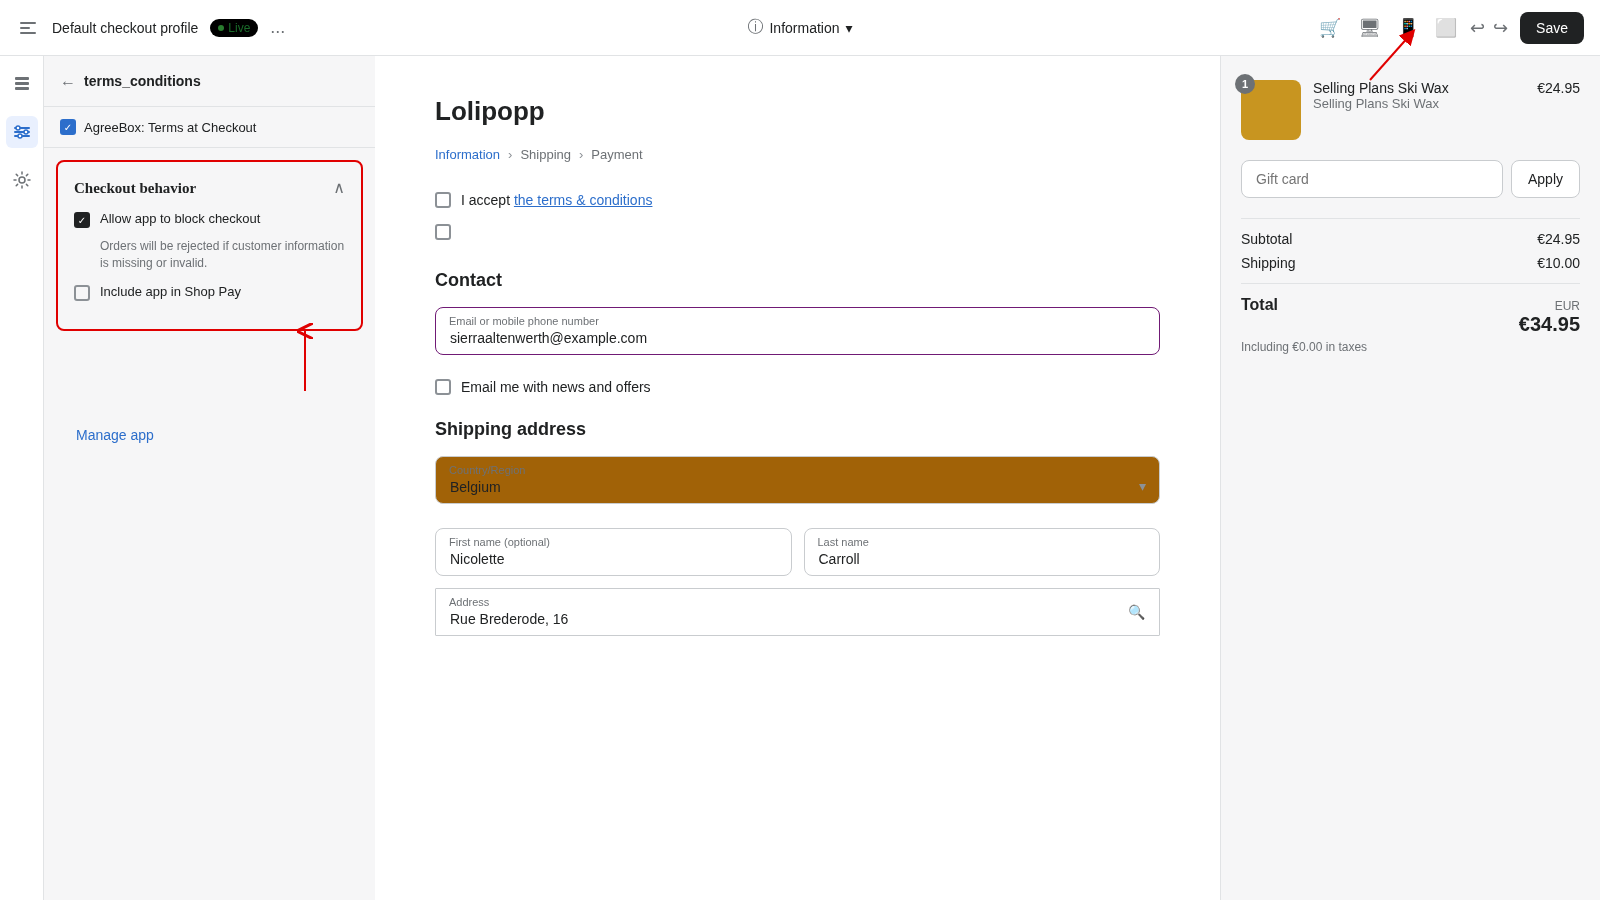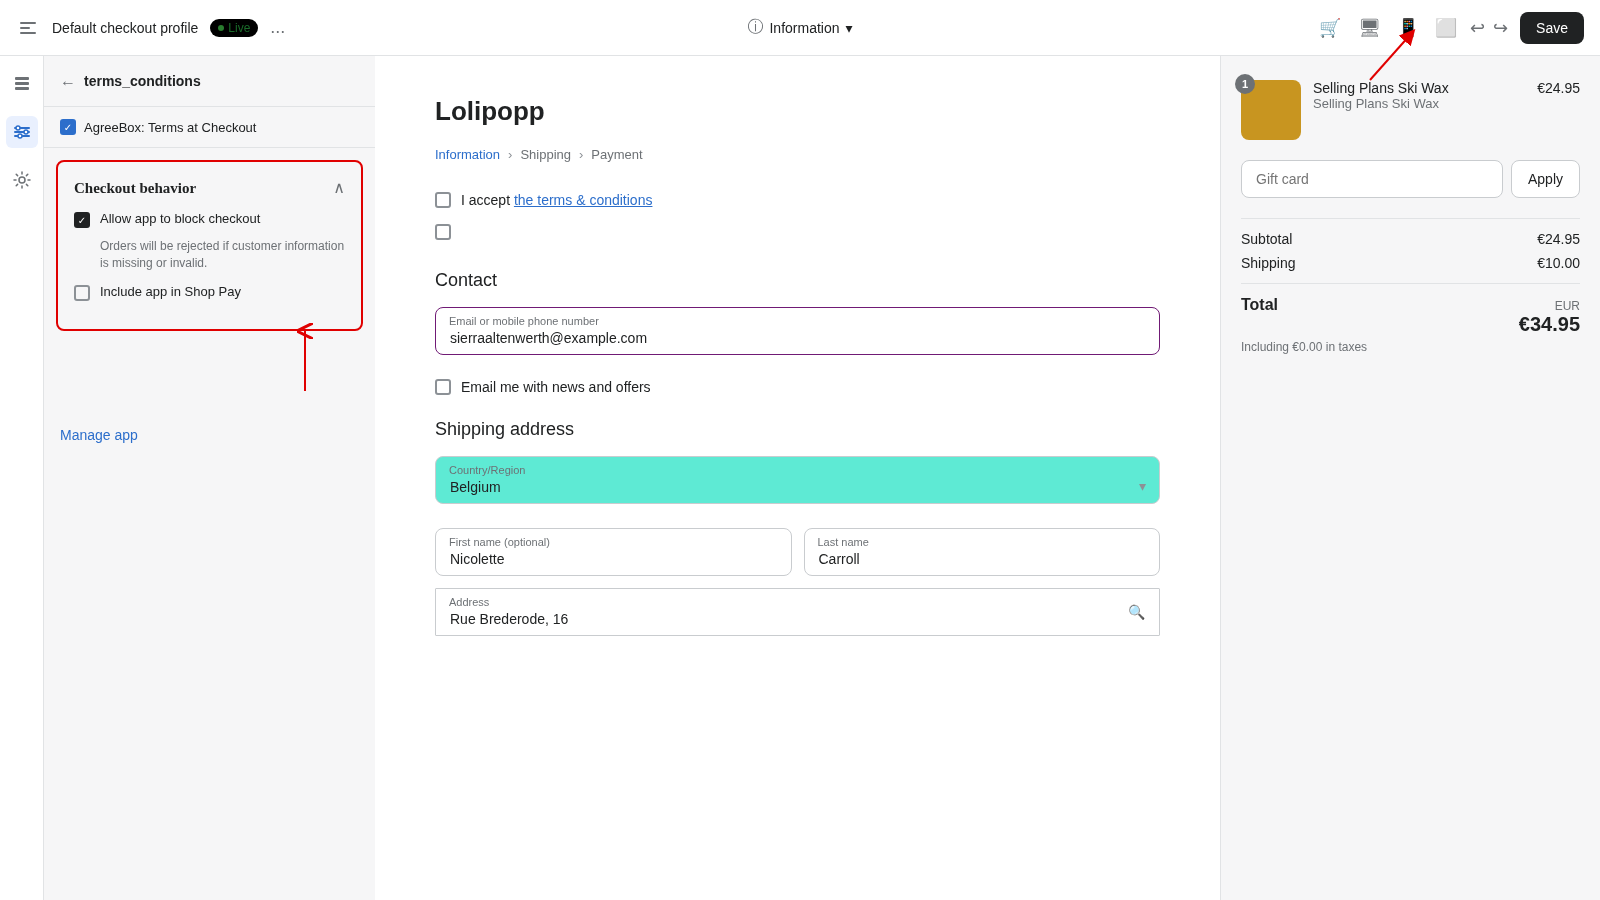--- a/index.html
+++ b/index.html
@@ -56,42 +56,42 @@
     .collapse-btn { cursor: pointer; color: #6d7175; font-size: 16px; }
     .behavior-item { display: flex; align-items: flex-start; gap: 10px; margin-bottom: 12px; }
     .cb-checked { width: 16px; height: 16px; background: #202223; border-radius: 3px; display: flex; align-items: center; justify-content: center; flex-shrink: 0; margin-top: 1px; }
     .cb-checked::after { content: '✓'; color: white; font-size: 10px; }
     .cb-unchecked { width: 16px; height: 16px; border: 2px solid #8c9196; border-radius: 3px; flex-shrink: 0; margin-top: 1px; }
     .behavior-text { }
     .behavior-label { font-size: 13px; font-weight: 500; }
     .behavior-desc { font-size: 12px; color: #6d7175; margin-top: 12px; line-height: 1.4; }
 
     .manage-app { padding: 16px; }
-    .manage-app-link { color: #2c6ecb; font-size: 14px; cursor: pointer; text-decoration: none; }
+    .manage-app-link { color: #2c6ecb; font-size: 14px; cursor: pointer; text-decoration: none; margin-left: 16px; }
 
     
     .checkout-area {
       flex: 1; overflow-y: auto; background: #fff; padding: 40px 60px;
     }
     .checkout-brand { font-size: 26px; font-weight: 600; margin-bottom: 20px; }
     .breadcrumb { display: flex; align-items: center; gap: 8px; margin-bottom: 30px; font-size: 13px; color: #6d7175; }
     .breadcrumb-item { color: #2c6ecb; cursor: pointer; }
     .breadcrumb-sep { color: #8c9196; }
 
     .terms-check-row { display: flex; align-items: center; gap: 10px; margin-bottom: 16px; }
     .terms-cb { width: 16px; height: 16px; border: 2px solid #8c9196; border-radius: 3px; flex-shrink: 0; }
     .terms-link { color: #2c6ecb; text-decoration: underline; }
 
     .unchecked-row { display: flex; align-items: center; gap: 10px; margin-bottom: 30px; }
 
-    .section-title { font-size: 18px; font-weight: 400; margin-bottom: 16px; }
+    .section-title { font-size: 18px; font-weight: 700; margin-bottom: 16px; }
 
     .input-field {
       width: 100%; border: 1px solid #c9cccf; border-radius: 8px;
-      padding: 28px 14px; font-size: 14px; color: #202223; background: #5eead4;
+      padding: 28px 14px; font-size: 14px; color: #202223; background: #a16207;
       outline: none; margin-bottom: 12px;
     }
 
     .email-check-row { display: flex; align-items: center; gap: 10px; margin-bottom: 24px; }
     .email-cb { width: 16px; height: 16px; border: 2px solid #8c9196; border-radius: 3px; flex-shrink: 0; }
     .select-wrapper { position: relative; margin-bottom: 12px; }
     .select-chevron { position: absolute; right: 14px; top: 50%; transform: translateY(-50%); color: #8c9196; pointer-events: none; }
 
     .name-row { display: flex; gap: 12px; margin-bottom: 12px; }
     .name-row .input-wrapper { flex: 1; }

